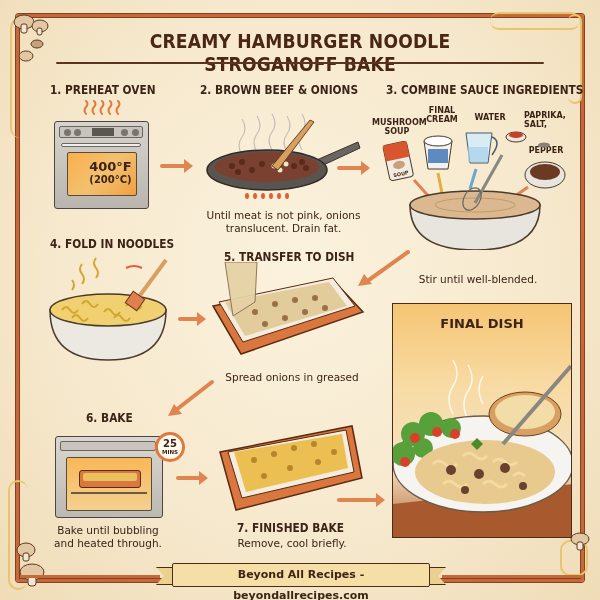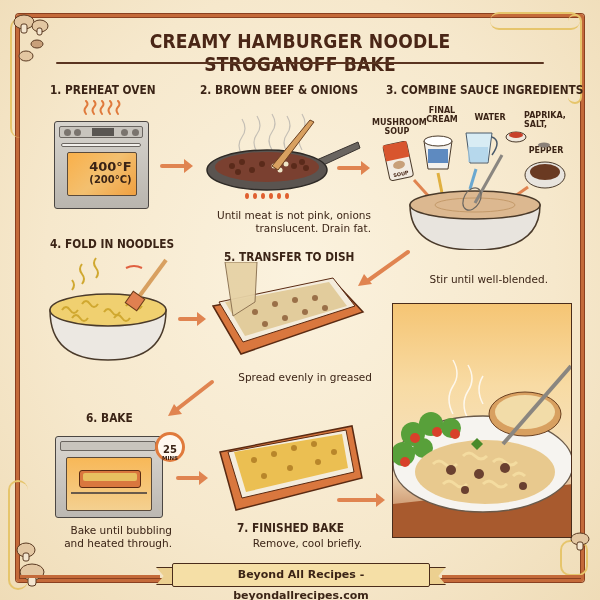--- a/index.html
+++ b/index.html
@@ -21,21 +21,21 @@
     position: absolute; left: 50px; top: 30px; width: 500px; text-align: center;
     font-family: "DejaVu Sans", sans-serif; font-weight: bold; font-size: 19.5px;
     letter-spacing: 0.2px; color: #4a2616; transform: scaleX(0.88); transform-origin: center;
   }
   .title-rule { position: absolute; left: 56px; top: 62px; width: 488px; height: 2px; background: #5a3420; border-radius: 1px; }
   .step-title {
     position: absolute; font-weight: bold; font-size: 11.5px; color: #3b2416; white-space: nowrap;
     transform: scaleX(0.92); transform-origin: left center;
   }
   .caption {
-    position: absolute; font-size: 10.5px; line-height: 13px; text-align: right; color: #3b2416;
+    position: absolute; font-size: 10.5px; line-height: 13px; text-align: center; color: #3b2416;
   }
   .arrow { position: absolute; height: 4px; background: #e08450; border-radius: 2px; }
   .arrow::after {
     content: ""; position: absolute; right: -6px; top: -5px;
     border-left: 9px solid #e08450; border-top: 7px solid transparent; border-bottom: 7px solid transparent;
   }
   .small-label { position: absolute; font-weight: bold; font-size: 8px; text-align: center; color: #3b2416; line-height: 9px; }
   .final-panel {
     position: absolute; left: 392px; top: 303px; width: 180px; height: 235px;
     border: 1.5px solid #4a2c1a;
@@ -260,28 +260,29 @@
       <circle cx="90" cy="38" r="3"></circle>
       <circle cx="110" cy="36" r="3"></circle>
       <circle cx="80" cy="56" r="3"></circle>
       <circle cx="100" cy="50" r="3"></circle>
       <circle cx="60" cy="62" r="3"></circle>
       <circle cx="120" cy="46" r="3"></circle>
     </g>
   <path d="M20 0 L52 0 L50 40 L28 54 Z" fill="#e6d2a6" stroke="#8a7050" stroke-width="1" opacity="0.95"></path>
 </svg>
 <div class="caption" style="left:212px;top:371px;width:160px;">
-  <div>Spread evenly in greased</div>
+  <div>Spread onions in greased</div>
 </div>
 <svg style="position:absolute;left:166px;top:378px;" width="50" height="40" viewBox="0 0 50 40">
   <line x1="46" y1="4" x2="10" y2="32" stroke="#e08450" stroke-width="4" stroke-linecap="round"></line>
   <polygon points="2,38 16,36 8,26" fill="#e08450"></polygon>
 </svg>
 
 <div class="final-panel">
+  <div class="final-title">FINAL DISH</div>
   <svg style="position:absolute;left:0;top:40px;" width="180" height="195" viewBox="0 0 180 195">
     <g stroke="#ffffff" stroke-width="1.5" fill="none" opacity="0.8">
       <path d="M60 70 q-8 -15 0 -28 q8 -12 0 -26"></path>
         <path d="M75 75 q-8 -15 0 -28 q8 -12 0 -26"></path>
         <path d="M90 60 q-8 -15 0 -28"></path>
     </g>
     <path d="M0 160 L180 140 L180 195 L0 195 Z" fill="#a85a2e"></path>
     <ellipse cx="90" cy="120" rx="90" ry="48" fill="#f6f4f0" stroke="#6a5a4a" stroke-width="1.5"></ellipse>
     <g fill="#58a03a">
         <circle cx="20" cy="90" r="12"></circle>
@@ -325,21 +326,21 @@
 <div style="position:absolute;left:55px;top:436px;width:108px;height:82px;background:linear-gradient(180deg,#dad6d0,#bcb8b2);border:1.5px solid #4b4642;border-radius:3px;">
   <div style="position:absolute;left:4px;top:4px;width:96px;height:10px;background:#c8c4bd;border:1px solid #6a6560;border-radius:2px;"></div>
   <div style="position:absolute;left:10px;top:20px;width:86px;height:54px;background:linear-gradient(180deg,#f8b858,#f4d090);border:1.5px solid #5a4a3a;border-radius:2px;">
     <div style="position:absolute;left:12px;top:12px;width:62px;height:18px;background:#d9773e;border:1px solid #5a2a12;border-radius:3px;">
       <div style="position:absolute;left:3px;top:2px;width:54px;height:8px;background:#e8c060;border-radius:2px;"></div>
     </div>
     <div style="position:absolute;left:4px;top:34px;width:76px;height:2px;background:#6a5a4a;"></div>
   </div>
 </div>
 <div style="position:absolute;left:155px;top:432px;width:30px;height:30px;border-radius:50%;background:#fff8ee;border:3px solid #e07a3c;text-align:center;">
-  <div style="font-size:10px;font-weight:bold;line-height:11px;margin-top:9px;">25</div>
+  <div style="font-size:10px;font-weight:bold;line-height:11px;margin-top:3px;">25</div>
   <div style="font-size:5.5px;font-weight:bold;line-height:7px;">MINS</div>
 </div>
 <div class="caption" style="left:44px;top:524px;width:128px;">
   <div>Bake until bubbling</div>
   <div>and heated through.</div>
 </div>
 <div class="arrow" style="left:176px;top:476px;width:26px;"></div>
 
 <svg style="position:absolute;left:214px;top:422px;" width="150" height="95" viewBox="0 0 150 95">
   <path d="M6 30 L138 4 L148 56 L22 88 Z" fill="#d9773e" stroke="#5a2a12" stroke-width="1.5"></path>

